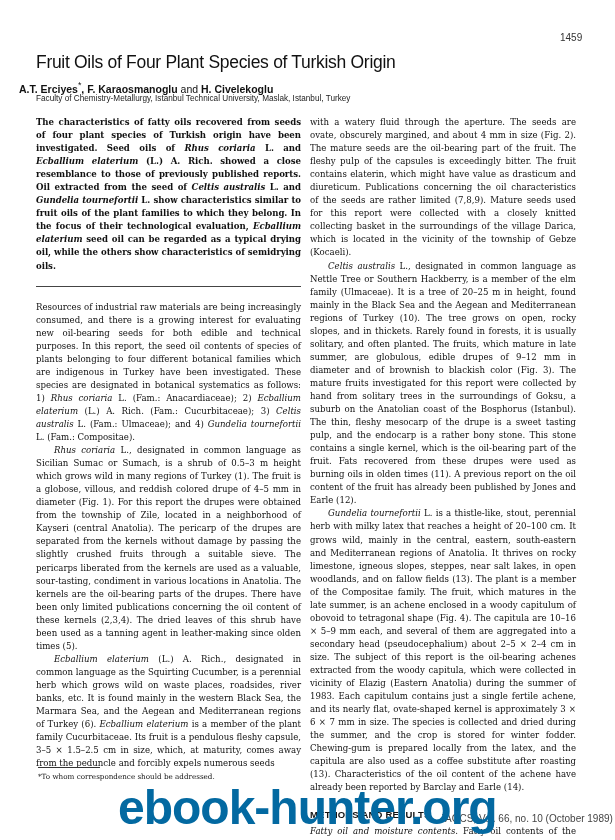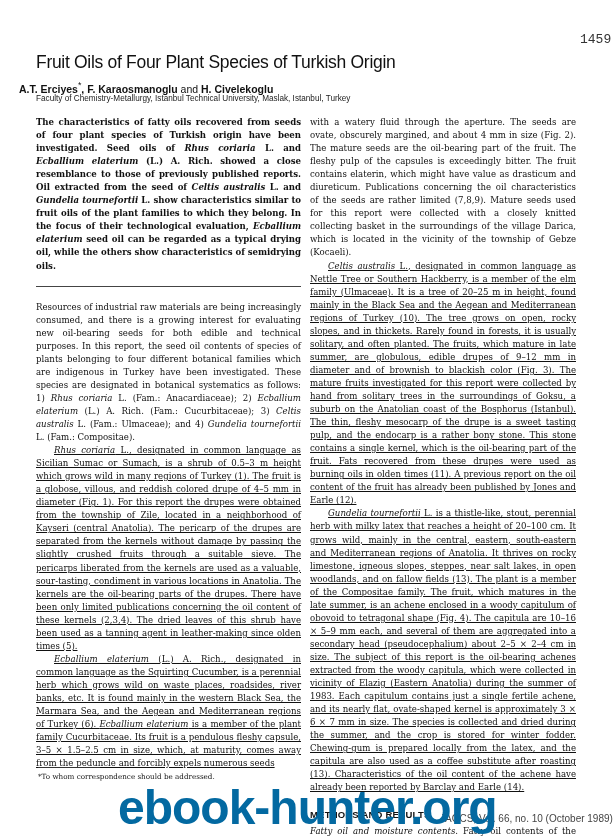--- a/index.html
+++ b/index.html
@@ -1,28 +1,28 @@
 <!DOCTYPE html>
 <html><head>
 <meta charset="utf-8">
 <style>
   html, body { margin:0; padding:0; background:#ffffff; }
   body { width:615px; height:840px; position:relative; overflow:hidden; color:#111; }
-  .page-number { position:absolute; left:580px; top:32px; font-family:Liberation Mono, monospace; font-size:13px; color:#333; }
+  .page-number { position:absolute; left:560px; top:32px; font-family:Liberation Sans, sans-serif; font-size:10px; color:#333; }
   .title { position:absolute; left:36px; top:52px; font-family:"Liberation Sans", sans-serif; font-size:17.5px; font-weight:normal; letter-spacing:-0.3px; color:#111; white-space:nowrap; margin:0; }
   .authors { position:absolute; left:19px; top:80px; font-family:"Liberation Sans", sans-serif; font-size:10.5px; white-space:nowrap; }
   .authors b { font-weight:bold; }
   .affil { position:absolute; left:36px; top:94px; font-family:"Liberation Sans", sans-serif; font-size:8.2px; white-space:nowrap; color:#222; }
   .col { position:absolute; font-family:"DejaVu Serif", serif; font-size:8.6px; line-height:13.05px; text-align:justify; color:#111; }
   .col-left { left:36px; top:116px; width:265px; }
   .col-right { left:310px; top:116px; width:266px; }
   .abstract { font-weight:bold; font-size:8.6px; line-height:13.05px; margin:0; letter-spacing:-0.05px; }
   .rule { height:1px; background:#444; margin:13px 0 14px 0; width:265px; }
   p { margin:0; }
-  .indent { text-indent:18px;text-decoration:underline; }
+  .indent { text-indent:18px; }
   .heading { font-family:"Liberation Sans", sans-serif; font-weight:bold; font-size:9.5px; margin:10px 0 4px 0; letter-spacing:0.2px; }
   i { font-style:italic; }
   .footnote-rule { position:absolute; left:38px; top:767px; width:62px; height:1px; background:#333; }
   .footnote { position:absolute; left:38px; top:772px; font-family:"DejaVu Serif", serif; font-size:7.2px; color:#111; }
   .journal-footer { position:absolute; left:440px; top:813px; font-family:"Liberation Sans", sans-serif; font-size:10px; color:#444; white-space:nowrap; }
   .watermark { position:absolute; left:118px; top:784px; font-family:"Liberation Sans", sans-serif; font-weight:bold; font-size:48px; letter-spacing:-1px; color:#0369a1; white-space:nowrap; line-height:1; }
 </style>
 </head>
 <body>
 

